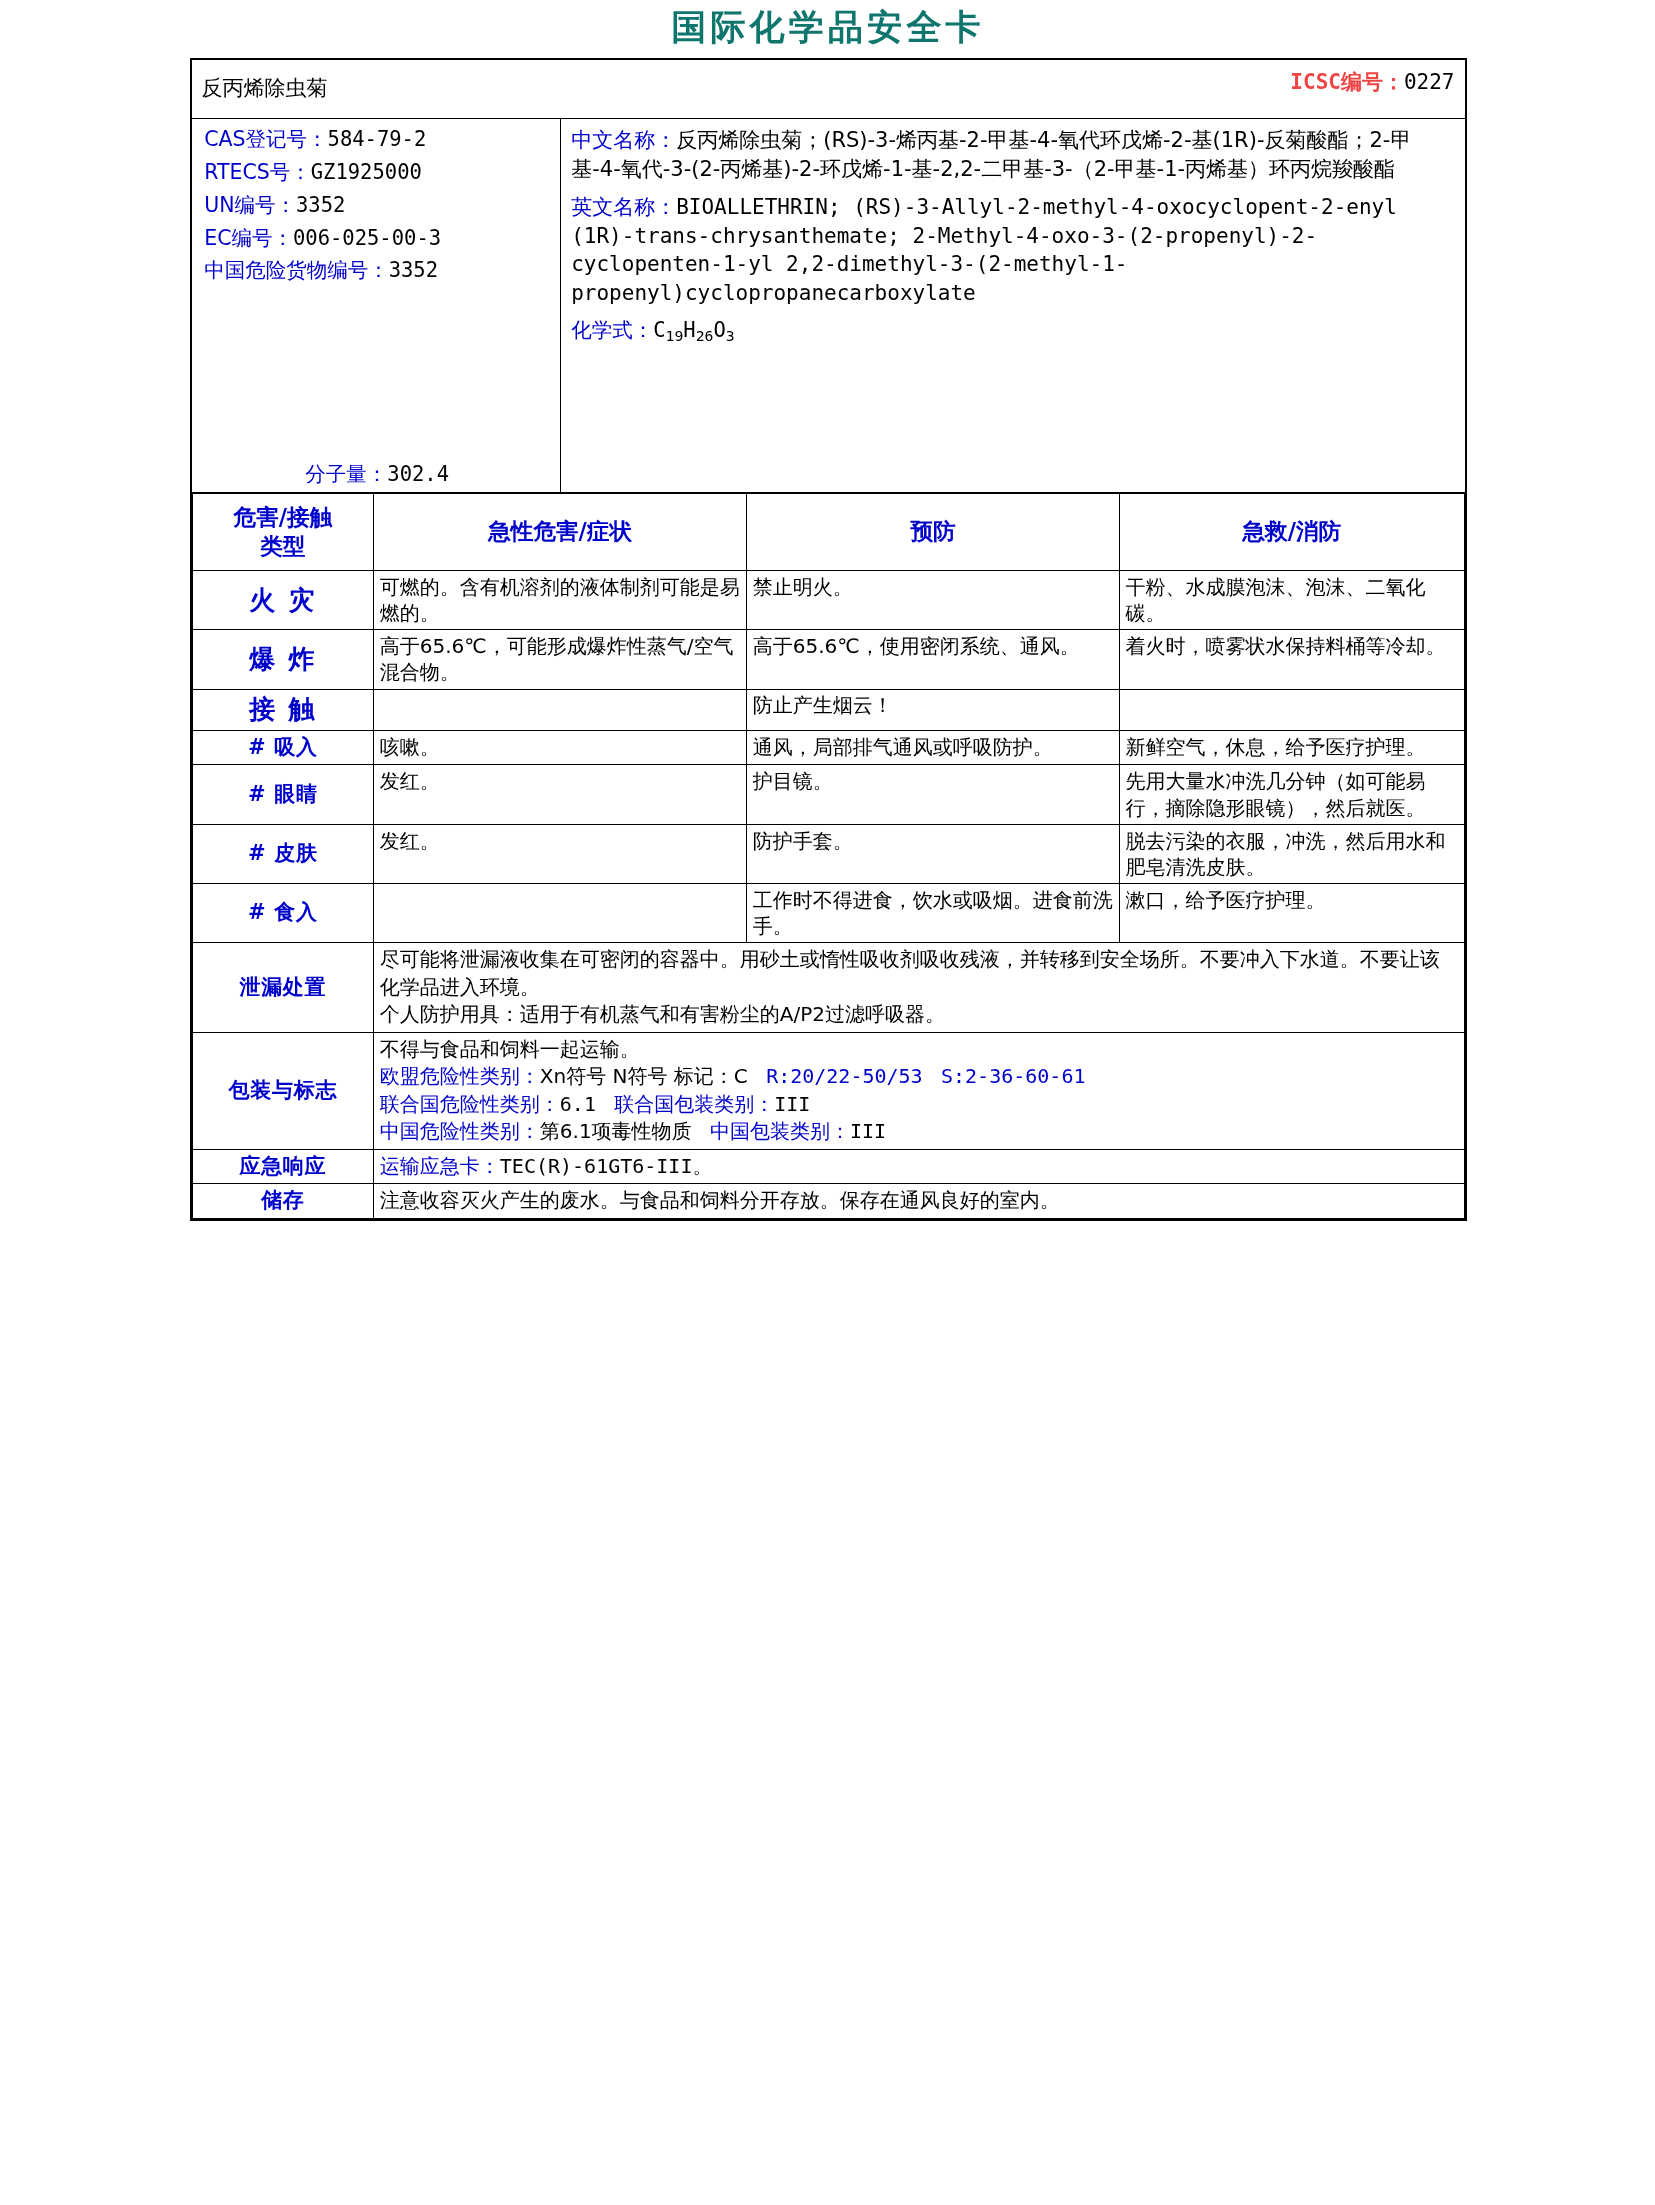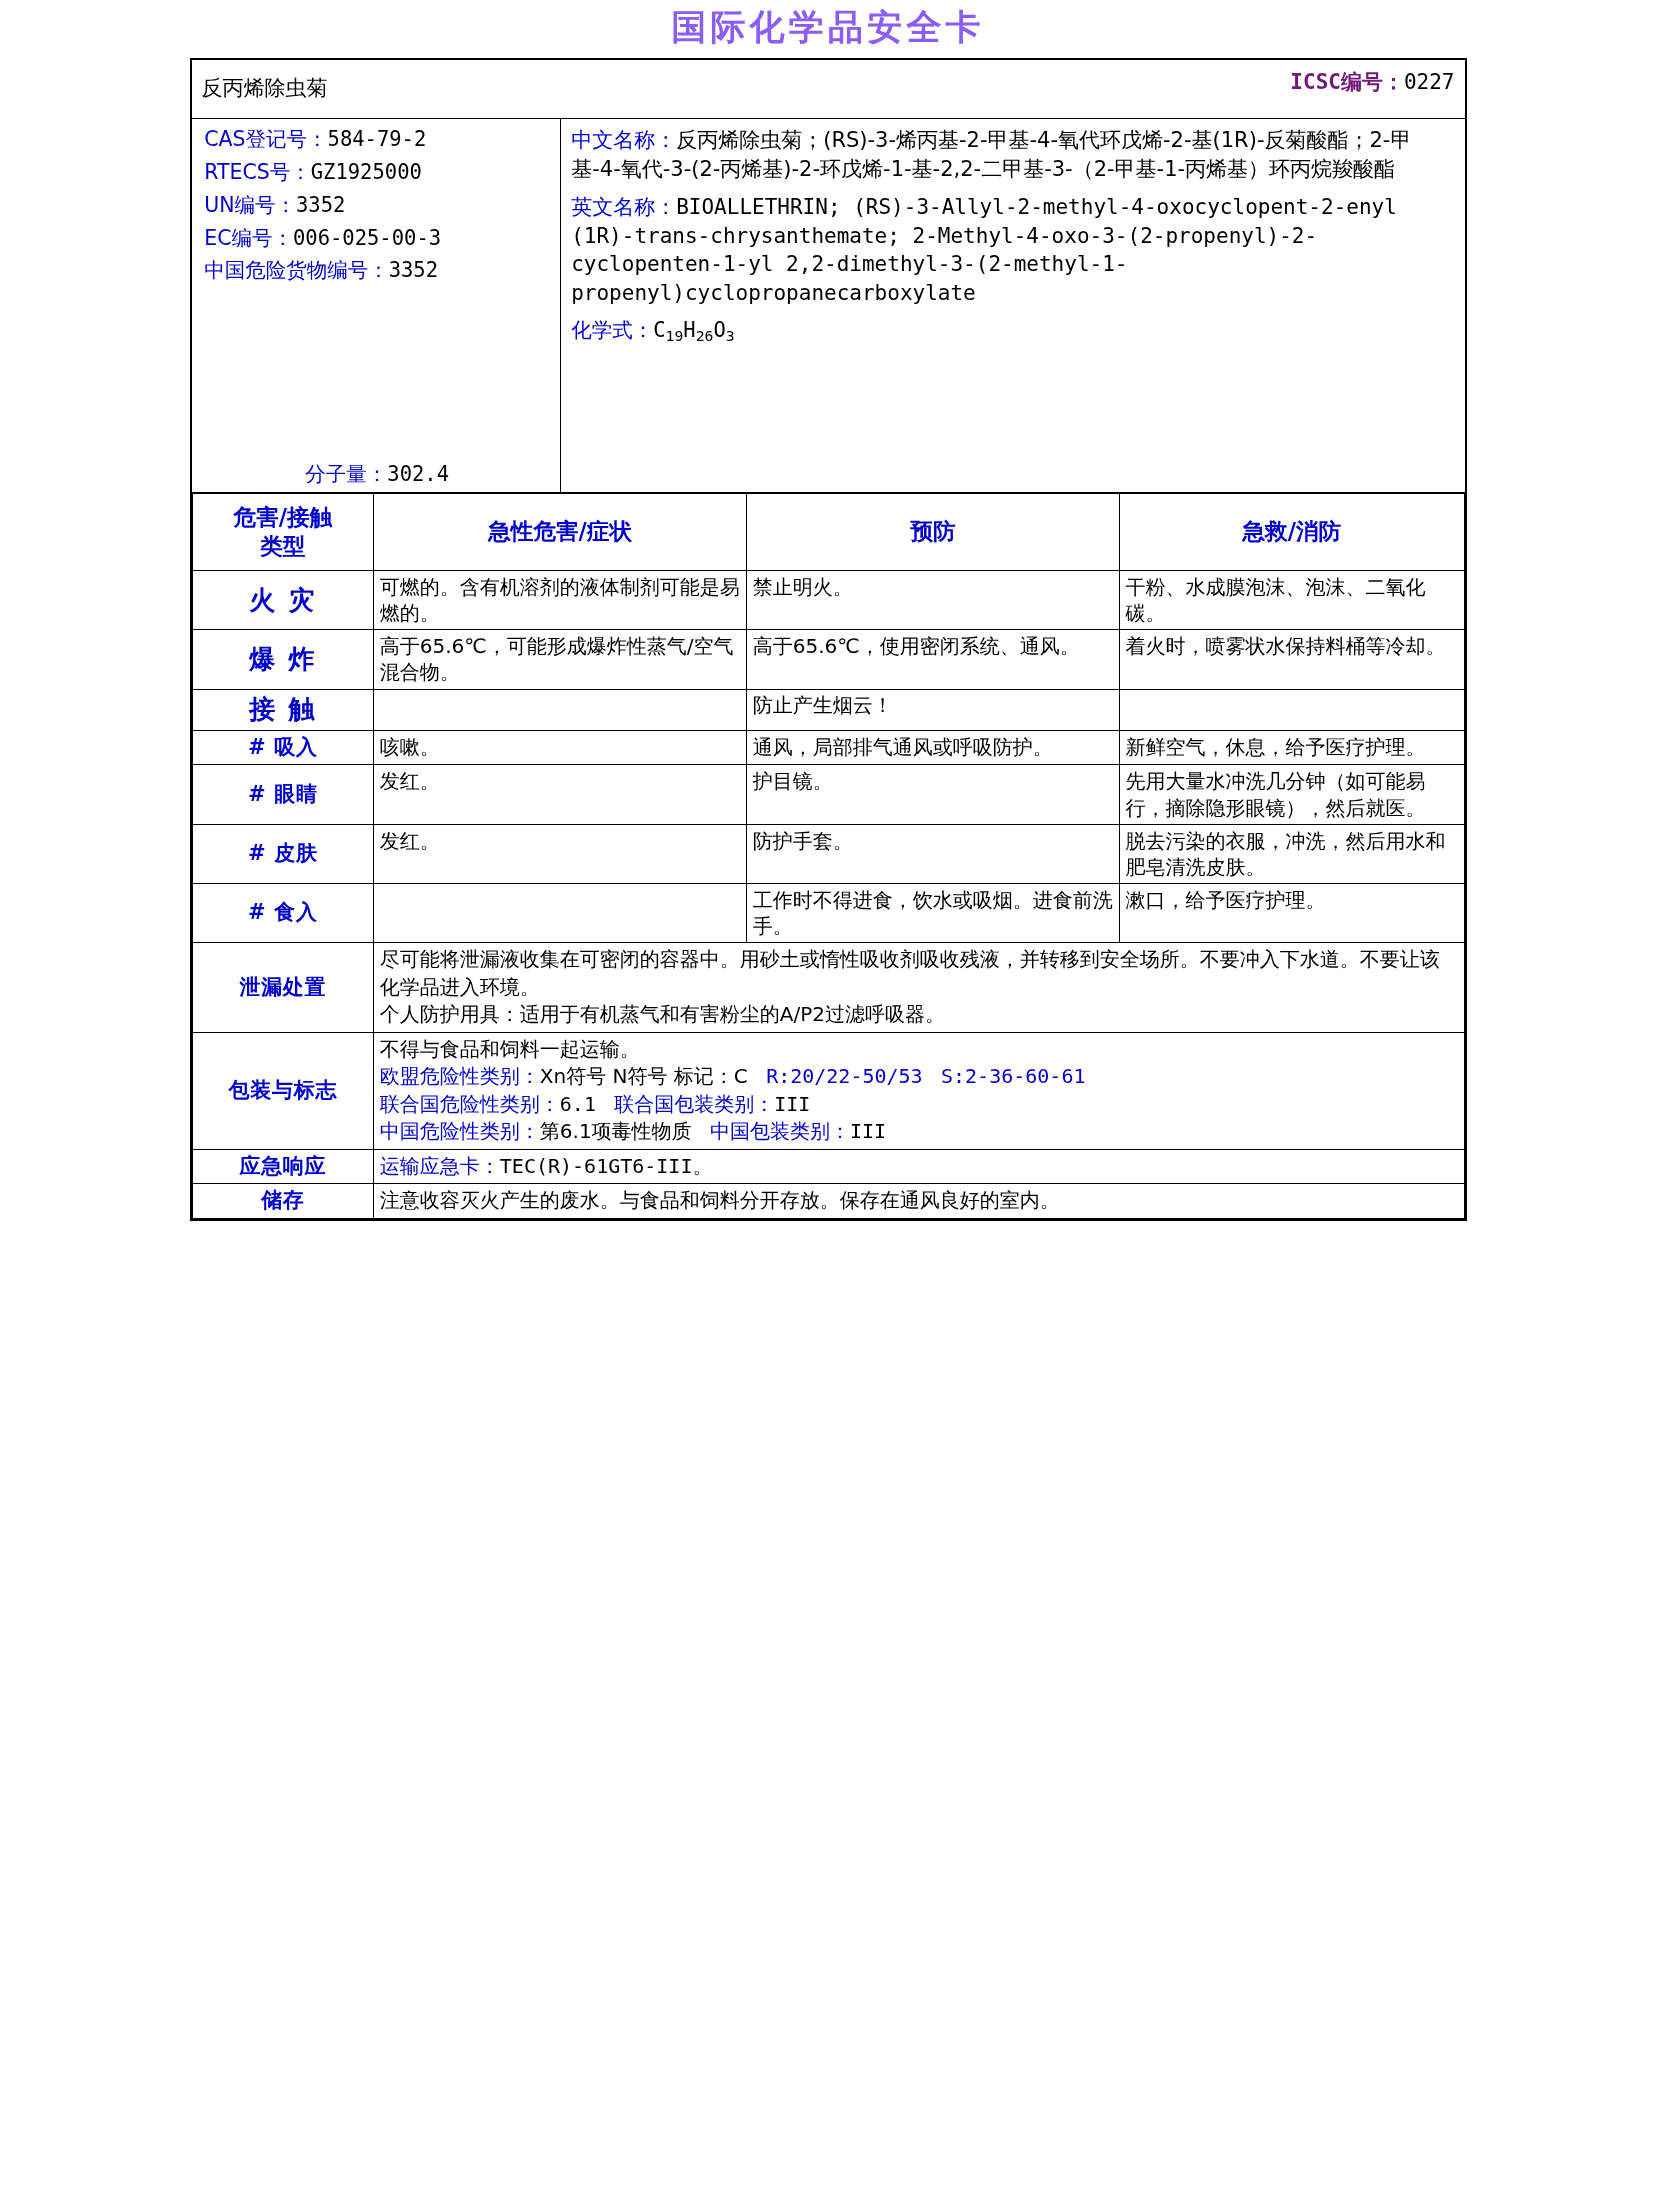--- a/index.html
+++ b/index.html
@@ -12,21 +12,21 @@
     font-family: "DejaVu Sans", "Liberation Sans", sans-serif;
     color: #000000;
   }
   .page {
     width: 1656px;
     box-sizing: border-box;
     padding: 0;
   }
   .doc-title {
     text-align: center;
-    color: #8b5cf6;
+    color: #0f766e;
     font-weight: bold;
     font-size: 35px;
     letter-spacing: 4.2px;
     font-family: "DejaVu Sans", "Liberation Sans", sans-serif;
     padding-top: 4.2px;
     padding-bottom: 7px;
   }
   .card {
     margin: 0 auto;
     width: 1277px;
@@ -56,21 +56,21 @@
     border-bottom: 1.4px solid #000;
   }
   .hdr-icsc {
     font-size: 21px;
     padding: 8.5px 10px;
     text-align: right;
     border: none;
     border-bottom: 1.4px solid #000;
     white-space: nowrap;
   }
-  .hdr-icsc .lbl { color: #701a75; font-weight: bold; }
+  .hdr-icsc .lbl { color: #ef4444; font-weight: bold; }
 
   
   .ident-left {
     border: none;
     border-right: 1.4px solid #000;
     border-bottom: 1.4px solid #000;
     width: 346px;
     padding: 7px 10px 4.2px 12.7px;
     position: relative;
   }

